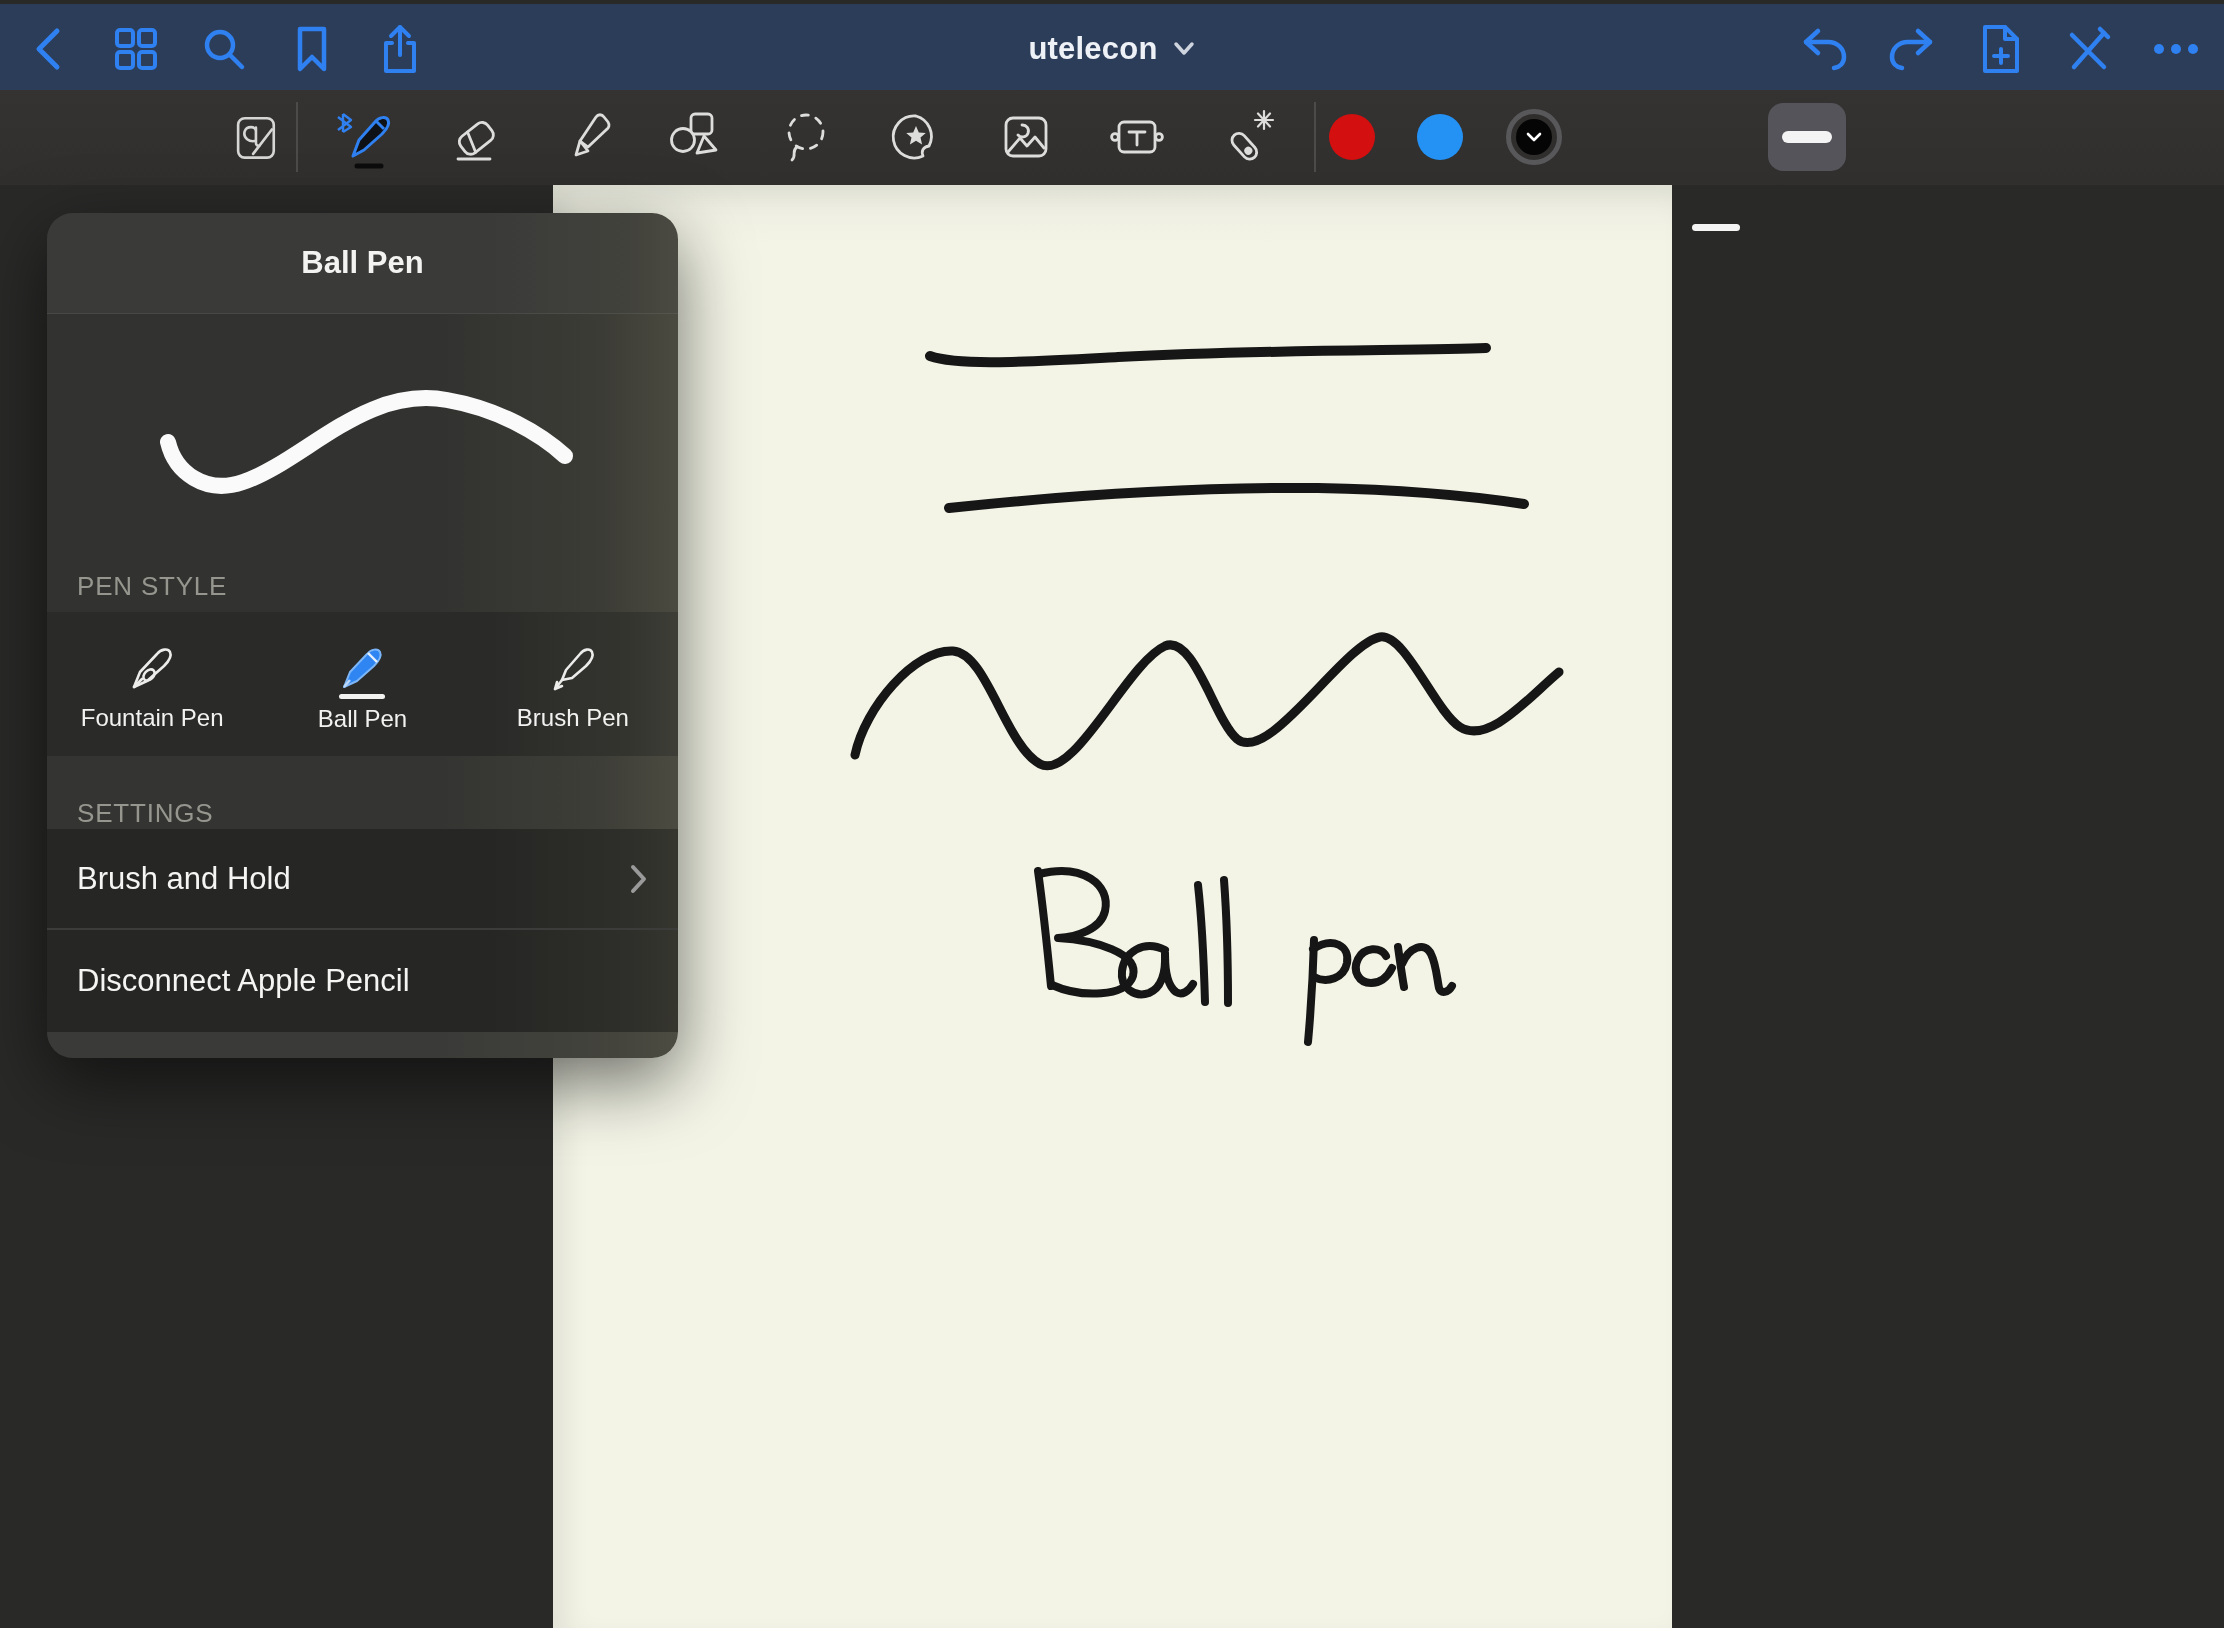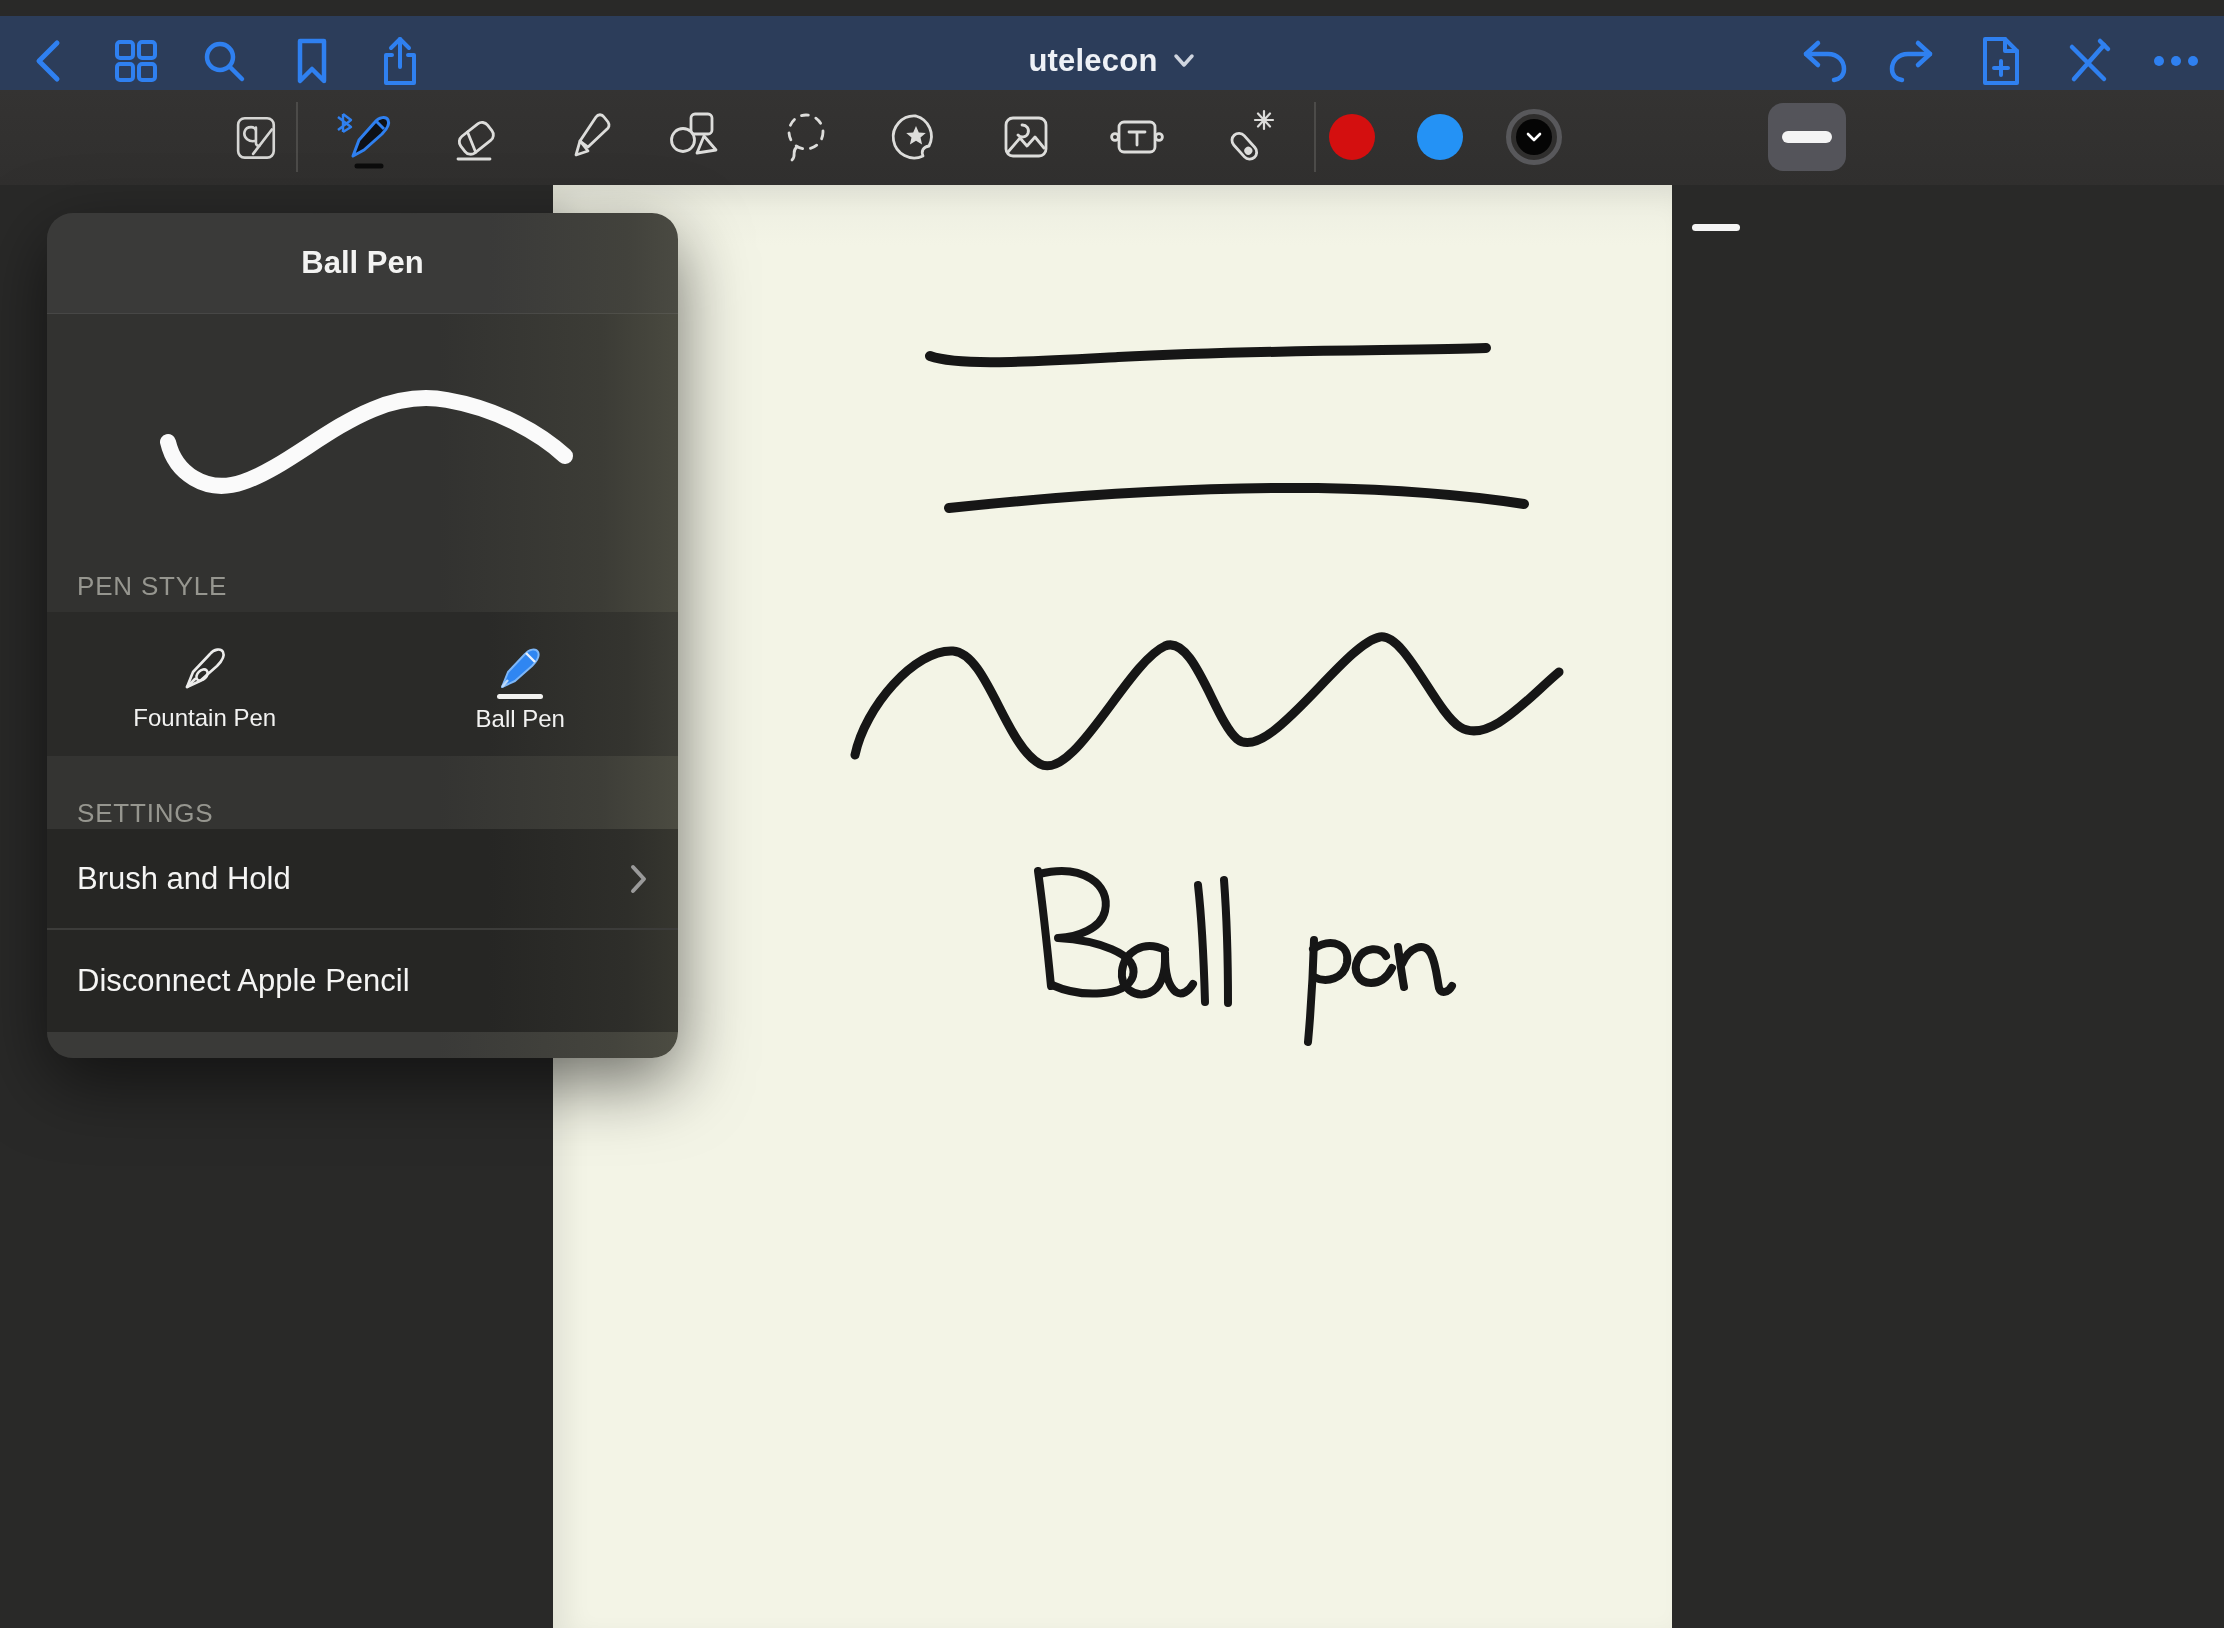--- a/index.html
+++ b/index.html
@@ -1,20 +1,20 @@
 <!DOCTYPE html>
 <html><head>
 <meta charset="utf-8">
 <style>
   html,body{margin:0;padding:0;background:#1c1c1c;}
   .screen{position:relative;width:2224px;height:1628px;overflow:hidden;
     background:#292928;font-family:"Liberation Sans",sans-serif;
     -webkit-font-smoothing:antialiased;}
   
-  .navbar{position:absolute;left:0;top:16px;width:100%;height:90px;background:#2c3d5a;
+  .navbar{position:absolute;left:0;top:4px;width:100%;height:90px;background:#2c3d5a;
     display:flex;align-items:center;justify-content:space-between;}
   .nav-group{display:flex;align-items:center;gap:36px;}
   .nav-group.left{padding-left:22px;}
   .nav-group.right{padding-right:22px;}
   .icon-btn{width:52px;height:52px;display:flex;align-items:center;justify-content:center;}
   .nav-title-wrap{position:absolute;left:0;right:0;top:0;height:90px;display:flex;
     align-items:center;justify-content:center;gap:14px;pointer-events:none;}
   .nav-title{color:#eef1f6;font-size:31px;font-weight:bold;letter-spacing:.2px;}
   
   .toolbar{position:absolute;left:0;top:90px;width:100%;height:95px;
@@ -327,20 +327,29 @@
       </div>
       <div class="pen-opt">
         <svg width="62" height="62" viewBox="0 0 62 62">
           <path d="M13 51 L19 36 L36 18 C40 13 47 12 49 16 C51 20 47 26 43 30 L26 45 Z" fill="#2f86f2" stroke="#7db6f7" stroke-width="2" stroke-linejoin="round"></path>
           <path d="M37 17 L46 26" stroke="#e8f1fd" stroke-width="2.4"></path>
           <path d="M13 51 L19 44" stroke="#bcd9fa" stroke-width="2.4"></path>
         </svg>
         <div class="pen-underline"></div>
         <span class="lbl">Ball Pen</span>
       </div>
+      <div class="pen-opt">
+        <svg width="62" height="62" viewBox="0 0 62 62">
+          <g fill="none" stroke="#ececeb" stroke-width="2.6" stroke-linejoin="round" stroke-linecap="round">
+            <path d="M20 44 L24 34 L38 18 C42 13 48 12 50 16 C52 20 48 26 44 30 L30 42 Z"></path>
+            <path d="M20 44 L13 53 M13 53 L15 46 M13 53 L20 50"></path>
+          </g>
+        </svg>
+        <span class="lbl">Brush Pen</span>
+      </div>
     </div>
 
     <div class="pp-band">
       <span class="pp-seclabel" style="bottom:0">SETTINGS</span>
     </div>
 
     <div class="pp-row">
       <span class="lbl">Brush and Hold</span>
       <svg width="18" height="32" viewBox="0 0 18 32">
         <path d="M3 4 L14 16 L3 28" fill="none" stroke="#9a9a9a" stroke-width="4" stroke-linecap="round" stroke-linejoin="round"></path>

